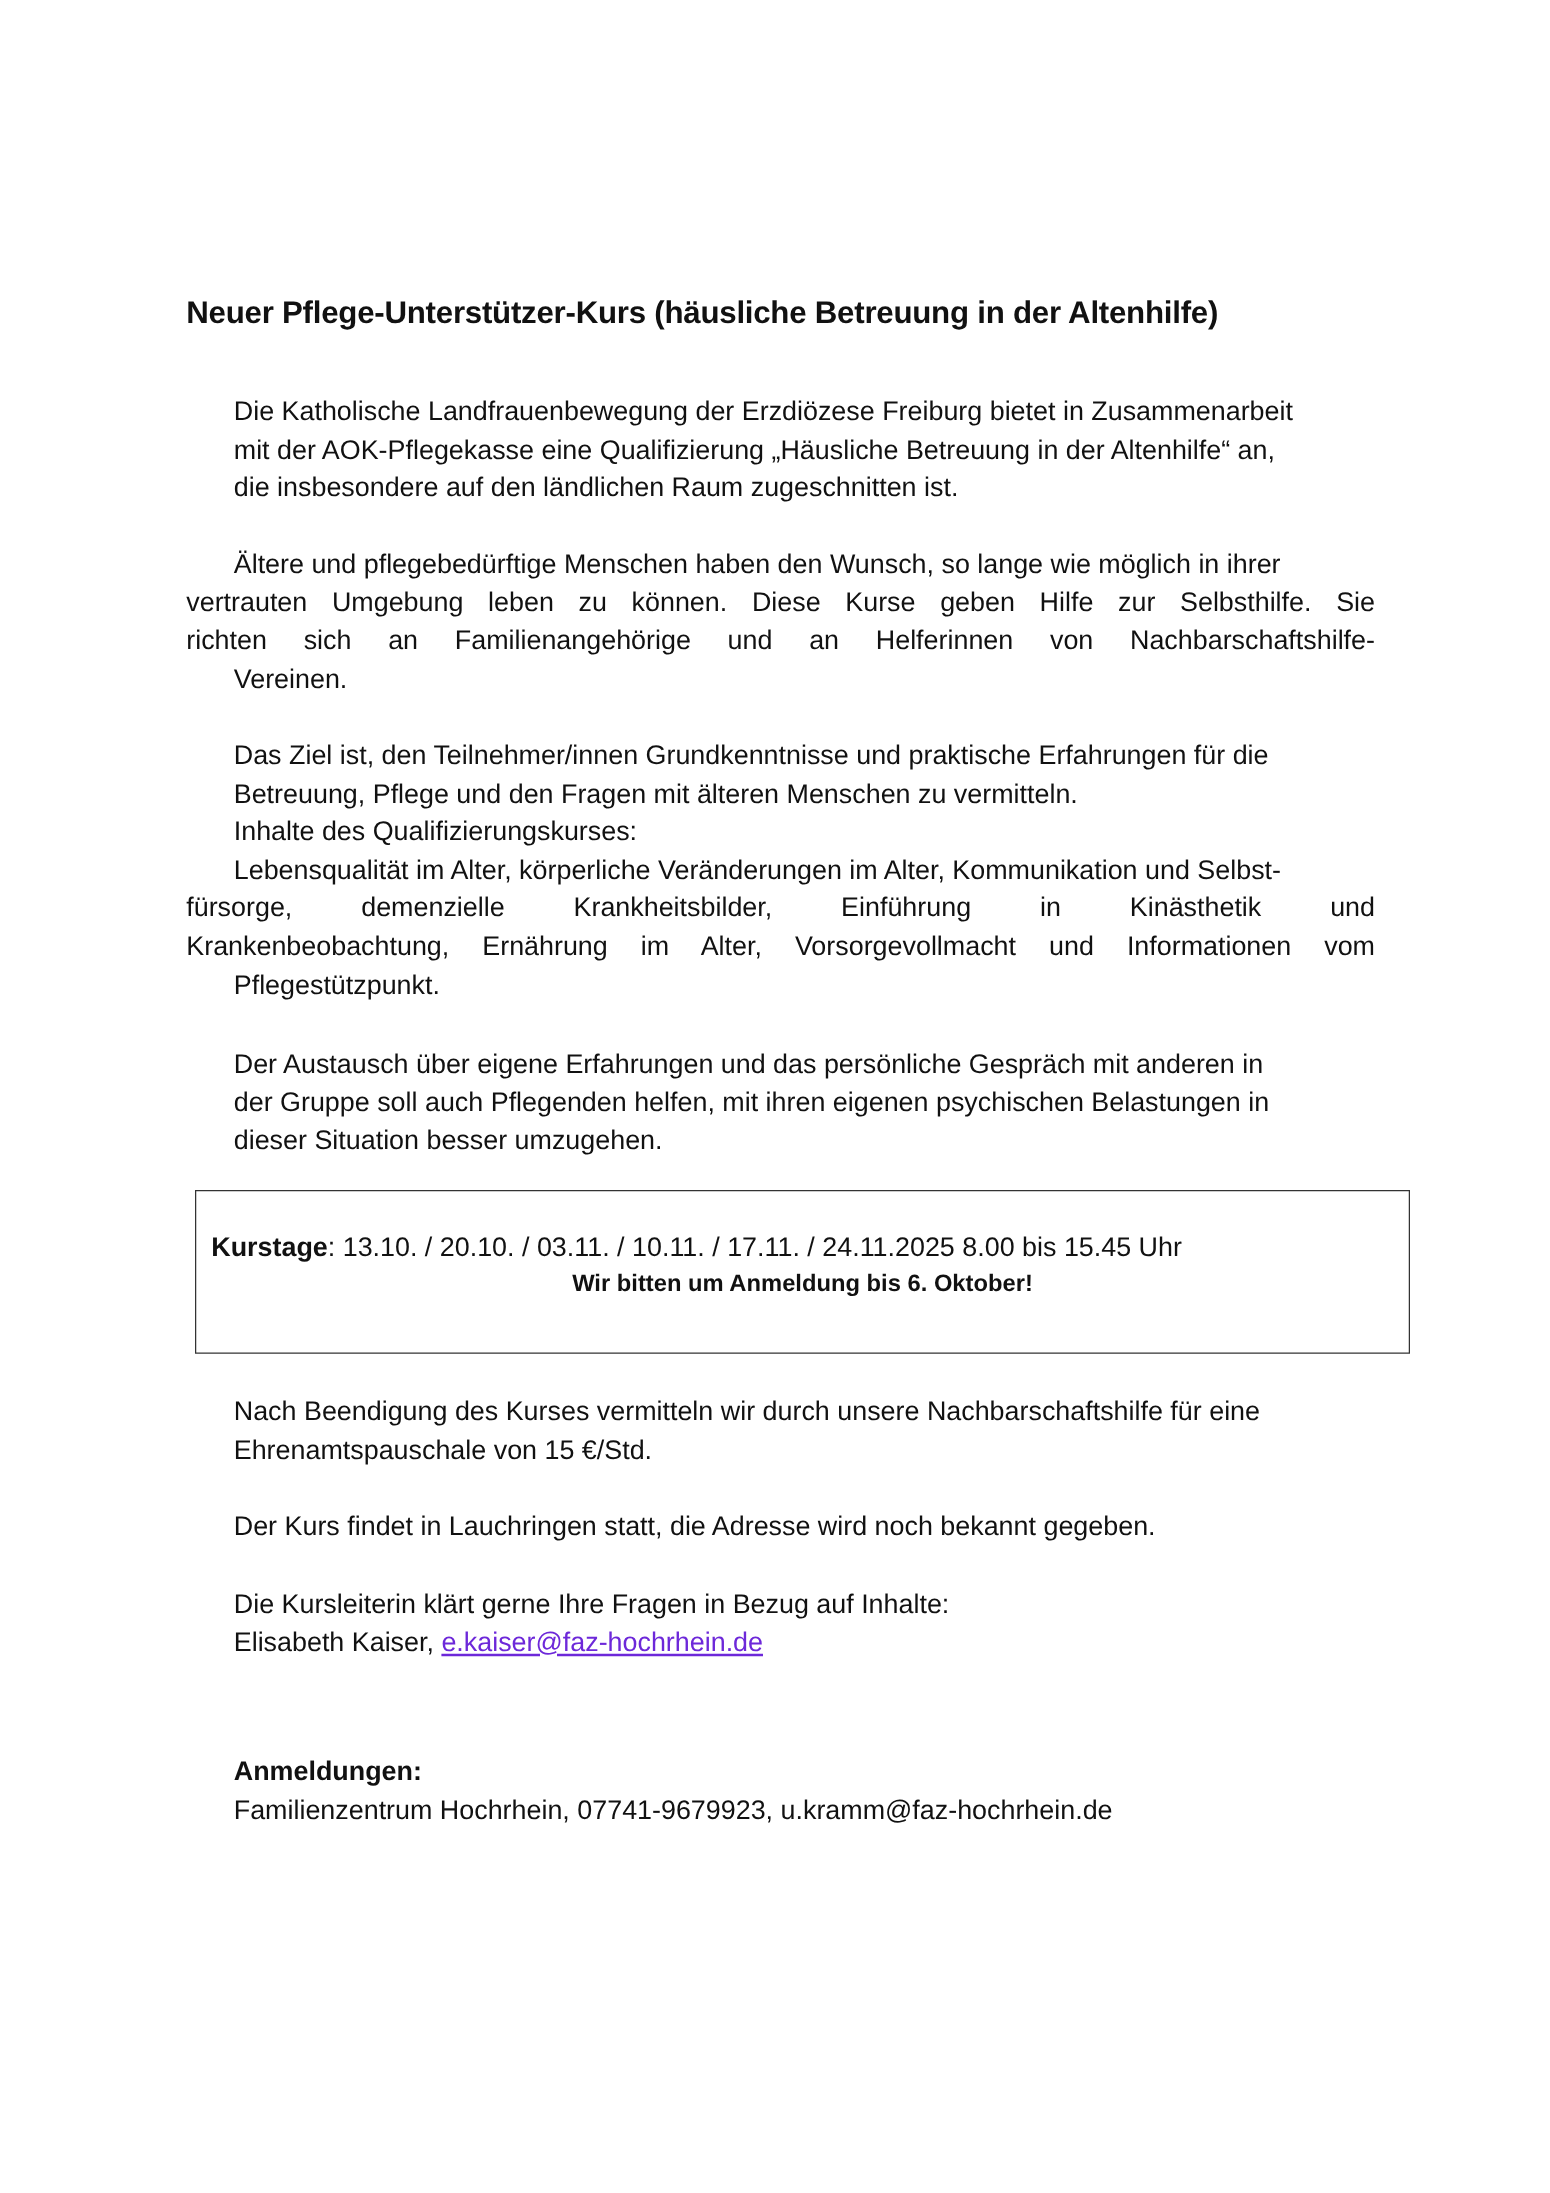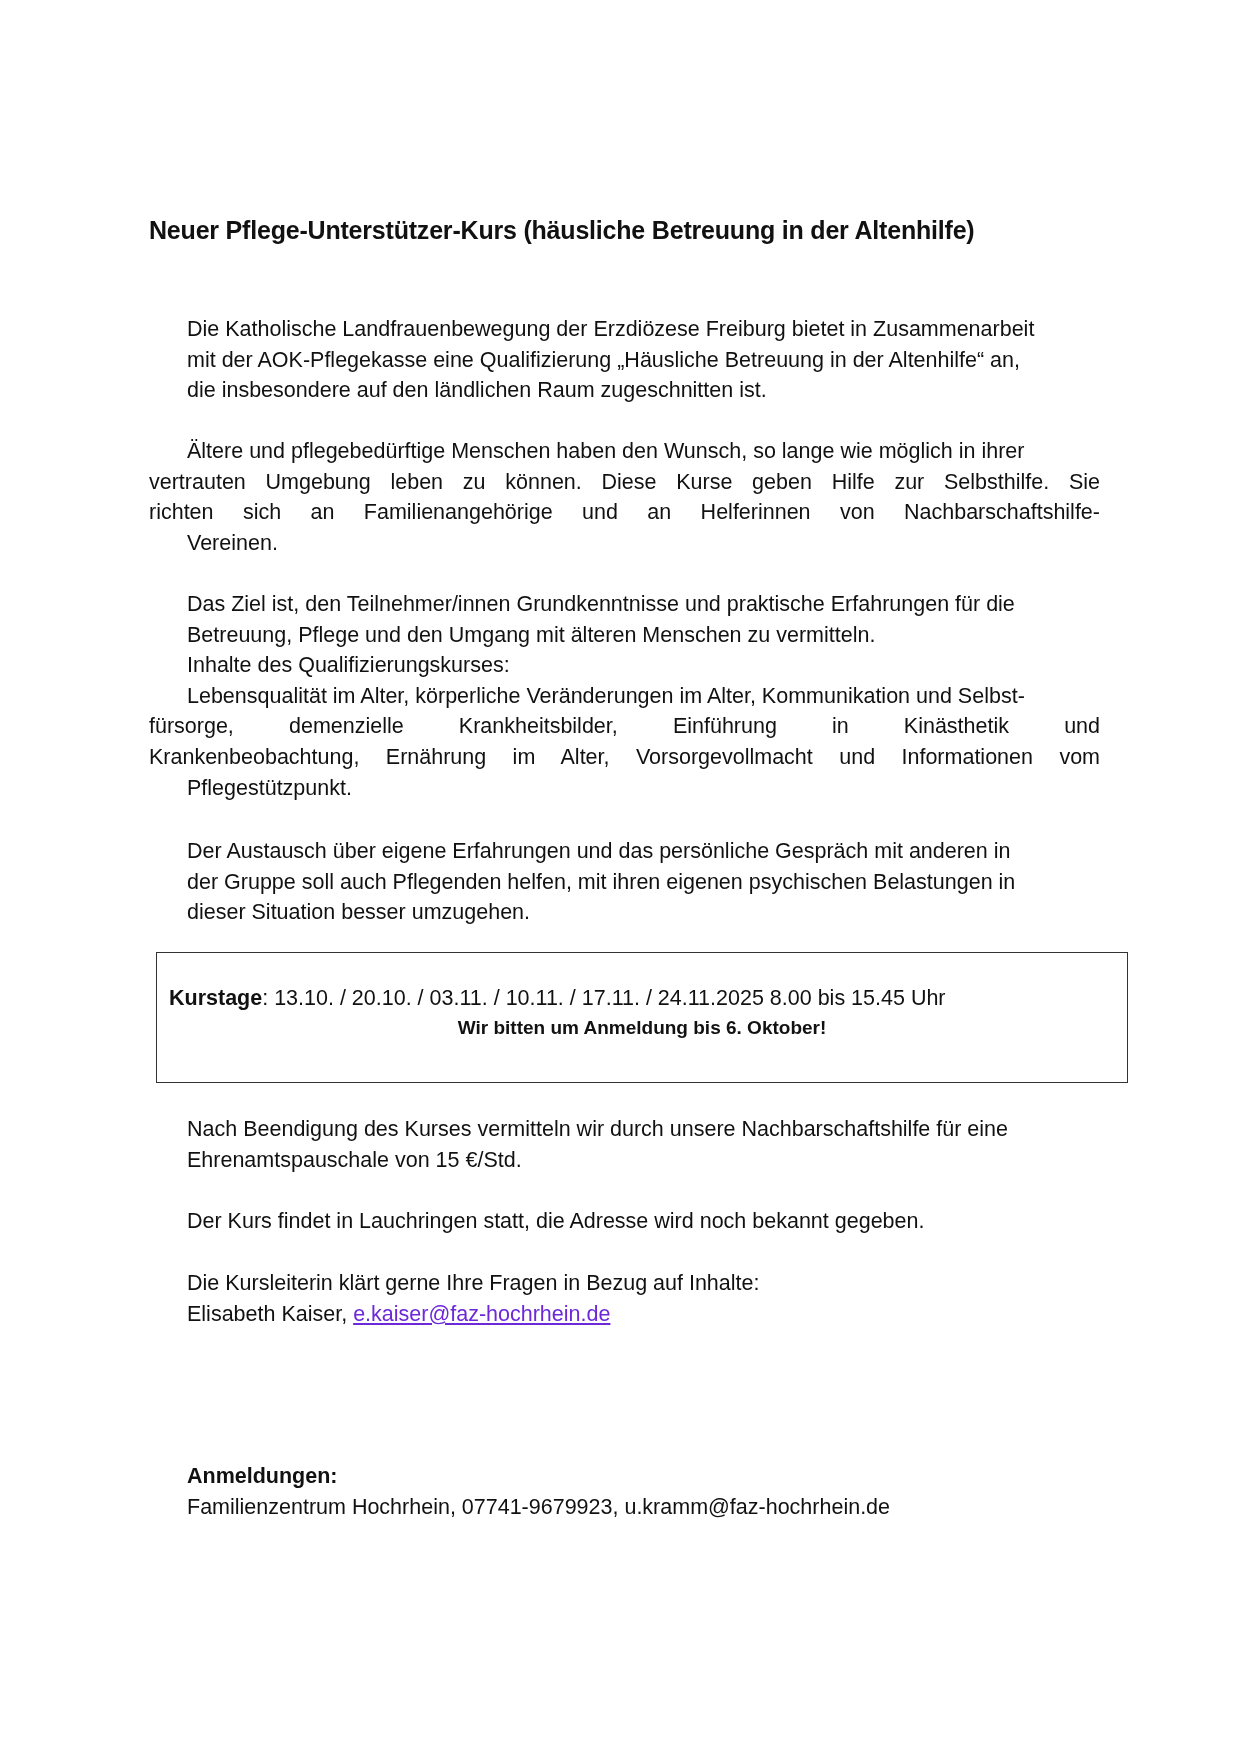--- a/index.html
+++ b/index.html
@@ -1,19 +1,19 @@
 <!DOCTYPE html>
 <html><head>
 <meta charset="utf-8">
 <style>
   html, body { margin: 0; padding: 0; background: #ffffff; }
   body { width: 1240px; height: 1754px; position: relative; overflow: hidden;
          font-family: "Liberation Sans", sans-serif; color: #111111; }
   .page { position: absolute; left: 149px; top: 0; width: 951px; }
-  .title { position: absolute; top: 216px; left: 0; width: 951px;
+  .title { position: absolute; top: 236px; left: 0; width: 951px;
            font-size: 25px; font-weight: bold; letter-spacing: -0.2px; white-space: nowrap; }
   .para { position: absolute; left: 0; width: 951px; font-size: 21.5px; line-height: 30.6px; }
   .line { display: block; margin-left: 38px; }
   .jline { display: block; text-align: justify; text-align-last: justify; }
   .box { position: absolute; left: 136px; top: 952px; width: 972px; height: 131px;
          border: 1.5px solid #333333; box-sizing: border-box; margin-left: 20px; }
   .box-line1 { position: absolute; left: 12px; top: 33px; font-size: 21.5px; white-space: nowrap; }
   .box-line2 { position: absolute; left: 0; width: 100%; top: 64px; text-align: center;
                font-size: 19px; font-weight: bold; }
   b { font-weight: bold; }
@@ -34,21 +34,21 @@
 
   <div class="para" style="top:436px;">
     <span class="line">Ältere und pflegebedürftige Menschen haben den Wunsch, so lange wie möglich in ihrer</span>
     <span class="jline">vertrauten Umgebung leben zu können. Diese Kurse geben Hilfe zur Selbsthilfe. Sie</span>
     <span class="jline">richten sich an Familienangehörige und an Helferinnen von Nachbarschaftshilfe-</span>
     <span class="line">Vereinen.</span>
   </div>
 
   <div class="para" style="top:589px;">
     <span class="line">Das Ziel ist, den Teilnehmer/innen Grundkenntnisse und praktische Erfahrungen für die</span>
-    <span class="line">Betreuung, Pflege und den Umgang mit älteren Menschen zu vermitteln.</span>
+    <span class="line">Betreuung, Pflege und den Fragen mit älteren Menschen zu vermitteln.</span>
     <span class="line">Inhalte des Qualifizierungskurses:</span>
     <span class="line">Lebensqualität im Alter, körperliche Veränderungen im Alter, Kommunikation und Selbst-</span>
     <span class="jline">fürsorge, demenzielle Krankheitsbilder, Einführung in Kinästhetik und</span>
     <span class="jline">Krankenbeobachtung, Ernährung im Alter, Vorsorgevollmacht und Informationen vom</span>
     <span class="line">Pflegestützpunkt.</span>
   </div>
 
   <div class="para" style="top:836px;">
     <span class="line">Der Austausch über eigene Erfahrungen und das persönliche Gespräch mit anderen in</span>
     <span class="line">der Gruppe soll auch Pflegenden helfen, mit ihren eigenen psychischen Belastungen in</span>
@@ -62,21 +62,21 @@
 
   <div class="para" style="top:1206px;">
     <span class="line">Der Kurs findet in Lauchringen statt, die Adresse wird noch bekannt gegeben.</span>
   </div>
 
   <div class="para" style="top:1268px;">
     <span class="line">Die Kursleiterin klärt gerne Ihre Fragen in Bezug auf Inhalte:</span>
     <span class="line"><span>Elisabeth Kaiser, </span><a class="link">e.kaiser@faz-hochrhein.de</a></span>
   </div>
 
-  <div class="para" style="top:1461px;">
+  <div class="para" style="top:1402px;">
     <span class="line" style="font-weight:bold;">Anmeldungen:</span>
     <span class="line">Familienzentrum Hochrhein, 07741-9679923, u.kramm@faz-hochrhein.de</span>
   </div>
 </div>
 
 <div class="box">
   <div class="box-line1"><b>Kurstage</b><span>: 13.10. / 20.10. / 03.11. / 10.11. / 17.11. / 24.11.2025 8.00 bis 15.45 Uhr</span></div>
   <div class="box-line2">Wir bitten um Anmeldung bis 6. Oktober!</div>
 </div>
 

